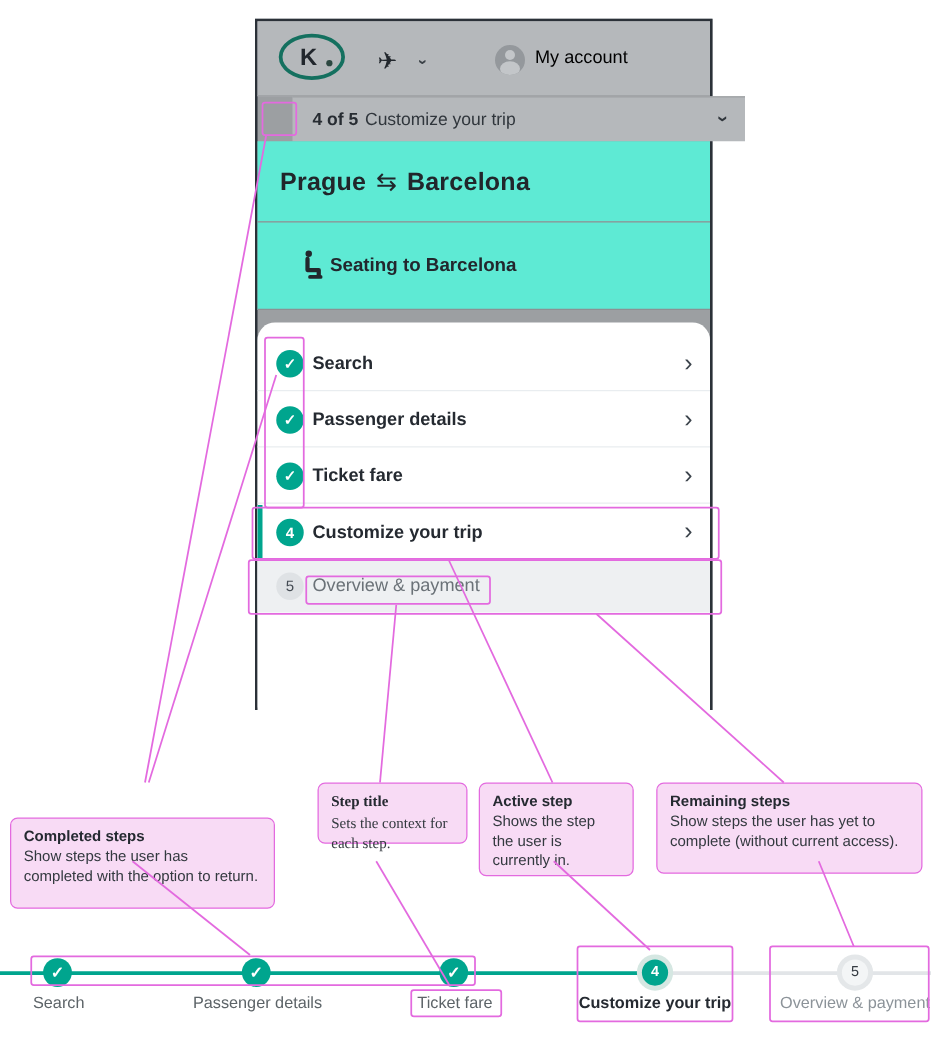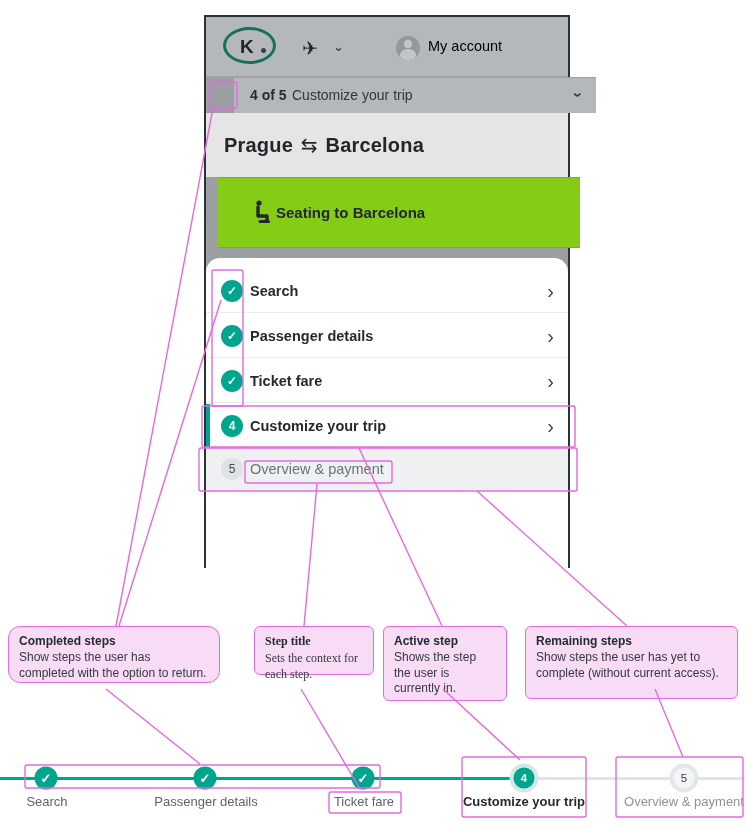--- a/index.html
+++ b/index.html
@@ -27,26 +27,26 @@
   .hamburger { position:absolute; left:327px; top:23px; width:25px; }
   .hamburger .bar { height:3px; background:#272c32; margin-bottom:4px; border-radius:1px; }
 
   .collapsed-bar { position:absolute; left:0; top:60px; width:100%; height:36px;
                    background:#b5b8bb; border-top:1px solid #9da0a3;margin-left:28px; }
   .step-counter { position:absolute; left:16px; top:9px; font-size:14px; font-weight:bold; color:#272c32; }
   .collapsed-title { position:absolute; left:58px; top:9px; font-size:14px; color:#30363c; }
   .chev-down { position:absolute; right:16px; top:8px; font-size:16px; color:#30363c;
                transform:rotate(90deg); font-weight:bold; }
 
-  .trip-section { position:absolute; left:0; top:96px; width:100%; height:64px; background:#e5e5e5; }
+  .trip-section { position:absolute; left:0; top:96px; width:100%; height:64px; background:#5eead4; }
   .trip-title { position:absolute; left:18px; top:20px; font-size:20px; font-weight:bold; color:#21262b; letter-spacing:.2px; }
   .trip-title .swap { font-weight:normal; padding:0 2px; }
 
-  .seat-card { position:absolute; left:12px; top:160px; width:100%; height:71px;
-               background:#84cc16; border-top:1px solid #8d9093; border-bottom:1px solid #8d9093; }
+  .seat-card { position:absolute; left:0; top:160px; width:100%; height:71px;
+               background:#5eead4; border-top:1px solid #8d9093; border-bottom:1px solid #8d9093; }
   .seat-icon { position:absolute; left:36px; top:22px; }
   .seat-label { position:absolute; left:58px; top:26px; font-size:15px; font-weight:bold; color:#22272d; }
 
   .sheet { position:absolute; left:0; top:241px; width:100%; height:310px;
            background:#ffffff; border-radius:14px 14px 0 0; }
   .step-row { position:absolute; left:0; width:100%; height:45px; }
   .step-row .divider { position:absolute; left:0; bottom:0; width:100%; height:1px; background:#e9edf0; }
   .badge { position:absolute; left:15px; top:50%; transform:translateY(-50%);
            width:22px; height:22px; border-radius:50%; background:#00a58e;
            color:#fff; font-size:12px; font-weight:bold; text-align:center; line-height:22px; }
@@ -63,21 +63,21 @@
   .close-btn { position:absolute; left:18px; top:249px; width:326px; height:43px;
                background:#e9edf1; border:none; border-radius:6px;
                font-family:"Liberation Sans", sans-serif;
                font-size:15px; font-weight:bold; color:#252a31; }
 
   
   .callout { position:absolute; background:#f8dbf5; border:1.5px solid #e36adf;
              border-radius:6px; padding:7px 10px; z-index:5; }
   .callout .co-title { font-size:12px; font-weight:bold; color:#252a31; margin-bottom:2px; }
   .callout .co-body { font-size:12px; color:#33393f; line-height:15.5px; }
-  #callout-0 { left:8px;   top:626px; width:212px; height:57px;border-radius:12px; }
+  #callout-0 { left:8px;   top:654px; width:212px; height:73px; }
   #callout-1 { left:254px; top:626px; width:120px; height:49px;font-family:Liberation Serif, serif; }
   #callout-2 { left:383px; top:626px; width:124px; height:75px; }
   #callout-3 { left:525px; top:626px; width:213px; height:73px; }
 
   
   .pbar-line-done { position:absolute; left:0; top:777px; width:524px; height:3px; background:#00a58e; }
   .pbar-line-todo { position:absolute; left:524px; top:777px; width:221px; height:3px; background:#e2e5e8; }
   .pnode { position:absolute; transform:translate(-50%,-50%); z-index:3; }
   .pnode .done-circle { width:23px; height:23px; border-radius:50%; background:#00a58e;
                         color:#fff; font-size:13px; font-weight:bold; text-align:center; line-height:23px; }

